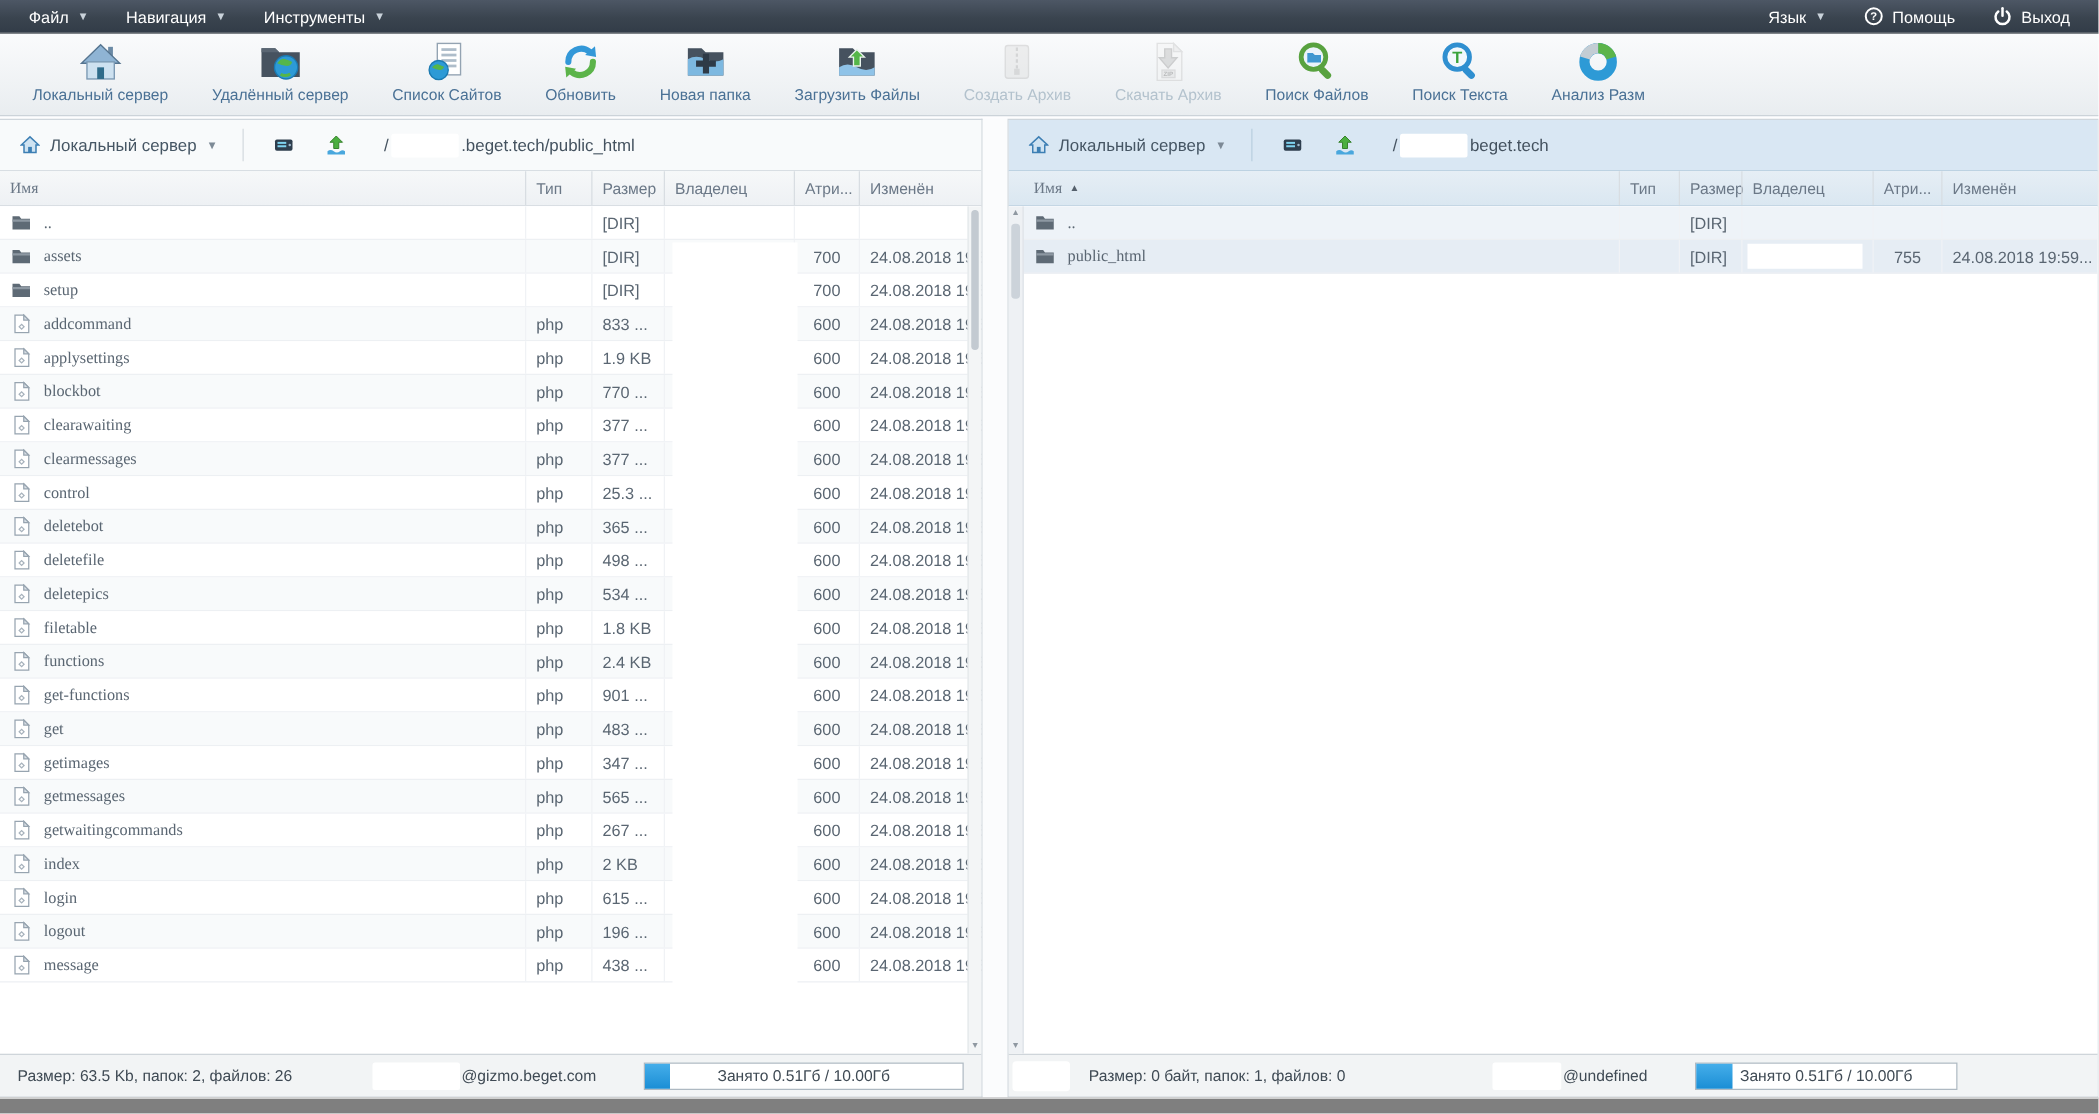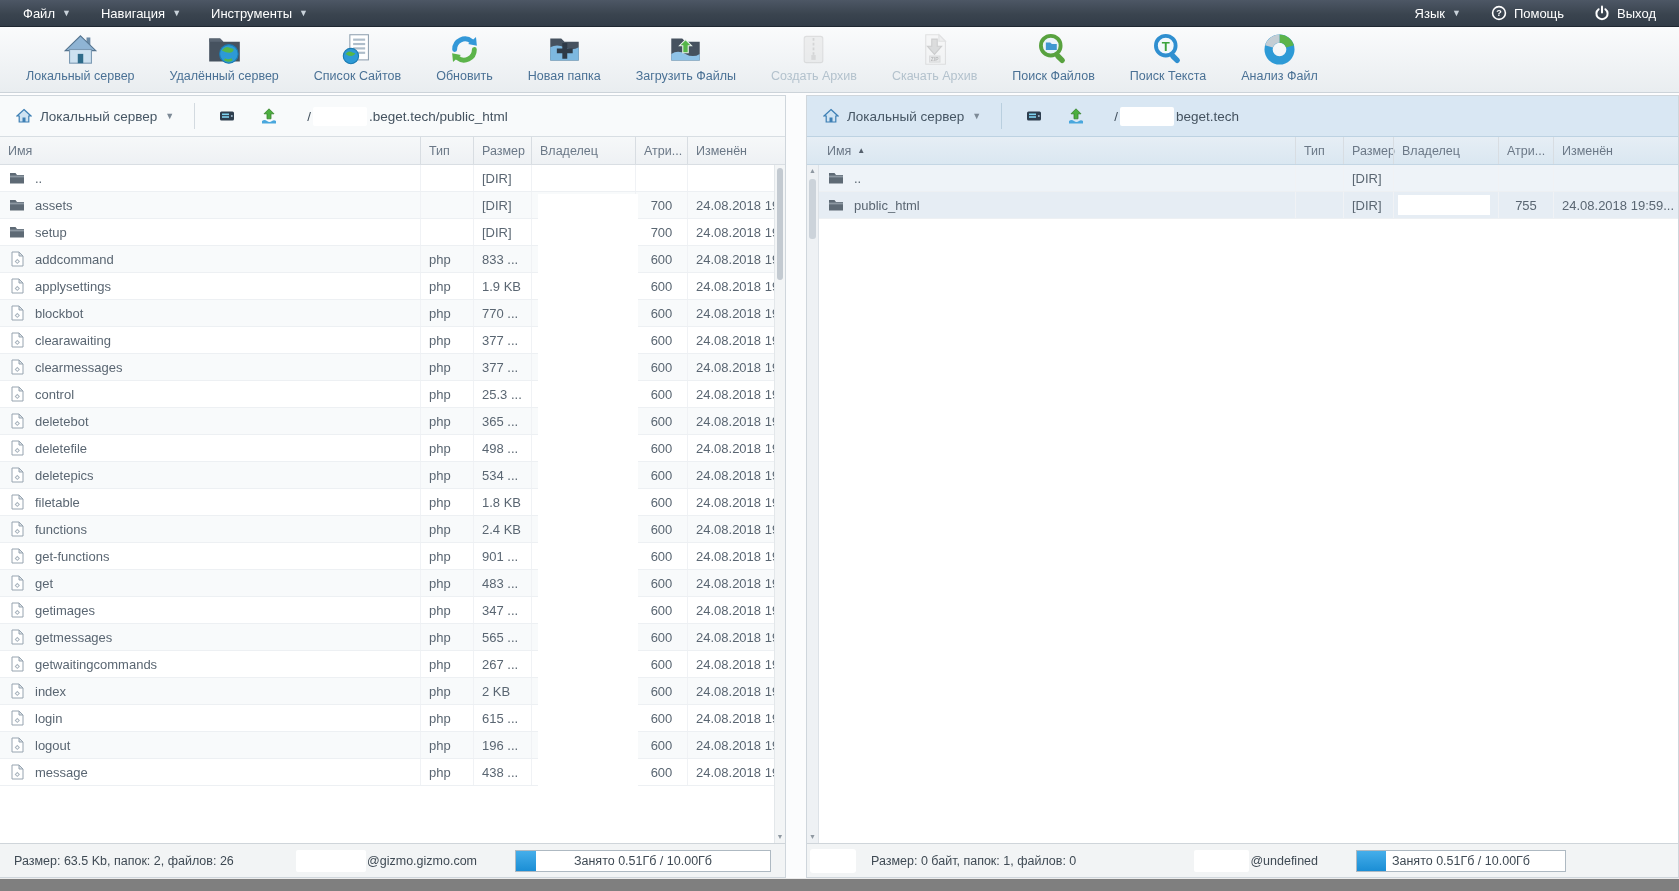--- a/index.html
+++ b/index.html
@@ -42,21 +42,21 @@
   .redact { display:inline-block; width:54px; height:19px; background:#fff; border-radius:2px; }
 
   .grid-header { height:28px; flex:0 0 28px; display:flex; align-items:center;
     background:linear-gradient(#f6f8f9,#eef1f4); border-bottom:1px solid #d9dee3;
     color:#6b7887; font-size:12.5px; }
   .panel.right .grid-header { background:linear-gradient(#e6eef5,#dae7f1); border-bottom-color:#c4d6e4; padding-left:12px; }
   .hcell { display:flex; align-items:center; gap:6px; height:100%; padding-left:8px; cursor:pointer; }
   .hcell + .hcell { border-left:1px solid #d8dde2; }
   .sort-arrow { font-size:8px; color:#55606c; }
 
-  .col-name { flex:1 1 auto; min-width:0; }
+  .col-name { flex:1 1 auto; min-width:0;font-family:Liberation Serif, serif; }
   .col-type { width:53px; flex:0 0 53px; }
   .col-size { width:58px; flex:0 0 58px; }
   .col-owner { width:104px; flex:0 0 104px; position:relative; }
   .col-attrs { width:52px; flex:0 0 52px; }
   .col-mod { width:98px; flex:0 0 98px; }
   .panel.right .col-type { width:48px; flex-basis:48px; }
   .panel.right .col-size { width:50px; flex-basis:50px; }
   .panel.right .col-owner { width:105px; flex-basis:105px; }
   .panel.right .col-attrs { width:55px; flex-basis:55px; }
   .panel.right .col-mod { width:125px; flex-basis:125px; }
@@ -310,21 +310,21 @@
         <svg class="tb-icon">
           <use href="#icon-search-text"></use>
         </svg>
         <span>Поиск Текста</span>
       </div>
 
       <div class="tb-btn">
         <svg class="tb-icon">
           <use href="#icon-analyze"></use>
         </svg>
-        <span>Анализ Файл</span>
+        <span>Анализ Разм</span>
       </div>
     </div>
 
   <div class="panels">
 
     <section class="panel left">
       <div class="pathbar">
         <div class="server-select">
           <svg class="menu-ico">
               <use href="#icon-home-sm"></use>
@@ -768,21 +768,21 @@
           <div class="vs-arrow up">▲</div>
           <div class="vs-thumb"></div>
           <div class="vs-arrow down">▼</div>
         </div>
       </div>
 
       <div class="statusbar">
         <span class="status-summary">Размер: 63.5 Kb, папок: 2, файлов: 26</span>
         <div class="account-wrap">
           <span class="redact-status"></span>
-          <span>@gizmo.gizmo.com</span>
+          <span>@gizmo.beget.com</span>
         </div>
         <div class="progress">
           <div class="progress-fill" style="width: 8%;"></div>
           <div class="progress-label">Занято 0.51Гб / 10.00Гб</div>
         </div>
       </div>
     </section>
 
     <section class="panel right">
       <div class="pathbar">

